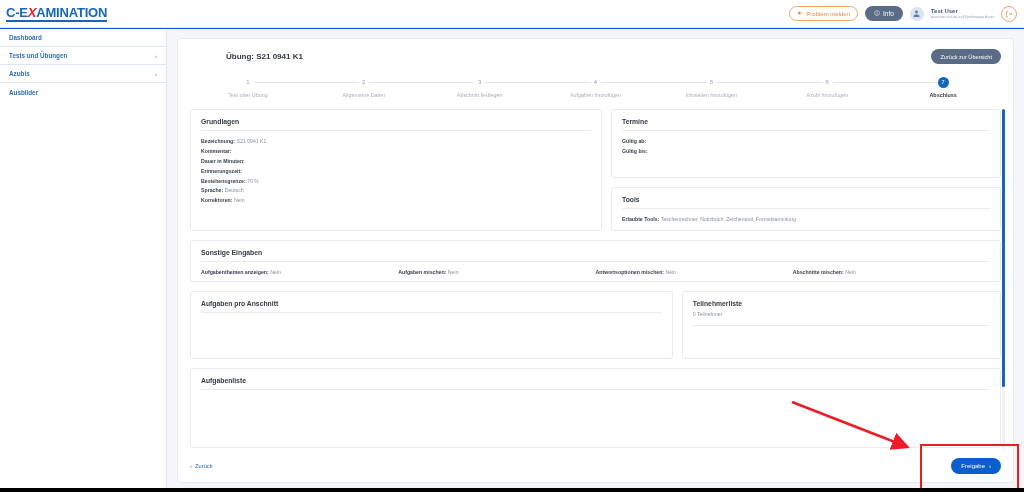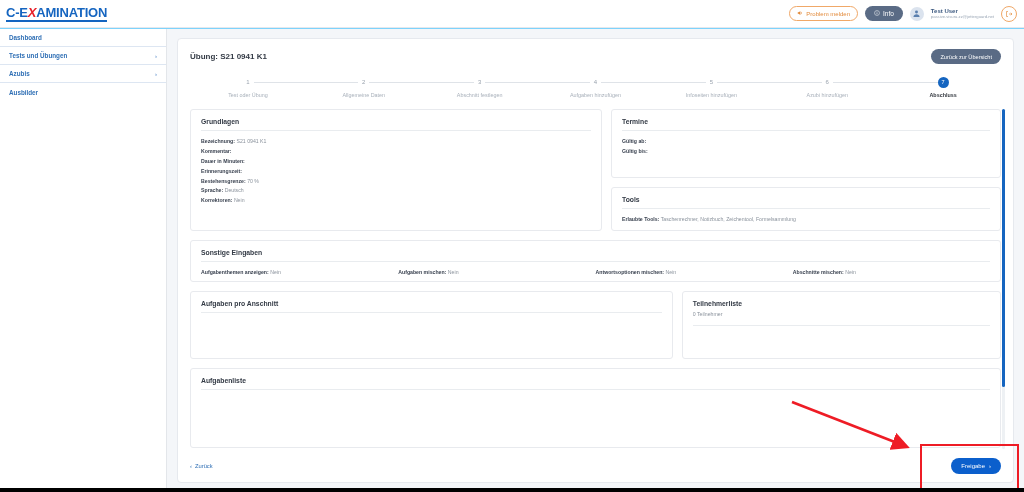--- a/index.html
+++ b/index.html
@@ -2,21 +2,21 @@
 <html><head>
 <meta charset="utf-8">
 <style>
   * { box-sizing: border-box; margin: 0; padding: 0; }
   html, body {
     width: 1024px; height: 492px;
     background: #ffffff;
     font-family: "Liberation Sans", sans-serif;
     overflow: hidden;
   }
-  #app { position: relative; width: 1024px; height: 492px; background: #7dd3fc; border-radius: 23px; }
+  #app { position: relative; width: 1024px; height: 492px; background: #1d4ed8; border-radius: 23px; }
 
   
   .topbar {
     position: absolute; top: 0; left: 0; width: 1024px; height: 28px;
     background: #ffffff; border-bottom: 1px solid #e6e8ec;
     display: flex; align-items: center;
   }
   .logo {
     margin-left: 6px; font-size: 13px; font-weight: bold;
     letter-spacing: -0.2px; color: #1565c0;
@@ -66,21 +66,21 @@
 
   
   .main {
     position: absolute; top: 29px; left: 167px; width: 857px; height: 463px;
     background: #f4f6f9; padding: 9px 10px 0 10px;
   }
   .panel {
     position: relative; background: #fff; border: 1px solid #e6e9ee;
     border-radius: 4px; width: 100%; height: 445px; padding: 10px 12px;
   }
-  .panel-head { display: flex; align-items: center; }
+  .panel-head { display: flex; align-items: center; margin-left: 36px; }
   .page-title { font-size: 8px; font-weight: bold; color: #333a45; }
   .btn-overview {
     margin-left: auto; background: #5a6b85; color: #fff; border-radius: 10px;
     height: 15px; padding: 0 9px; font-size: 5.6px; display: flex; align-items: center;
     white-space: nowrap;
   }
 
   
   .stepper { margin-top: 13px; display: flex; position: relative; }
   .step { flex: 1; display: flex; flex-direction: column; align-items: center; position: relative; }

